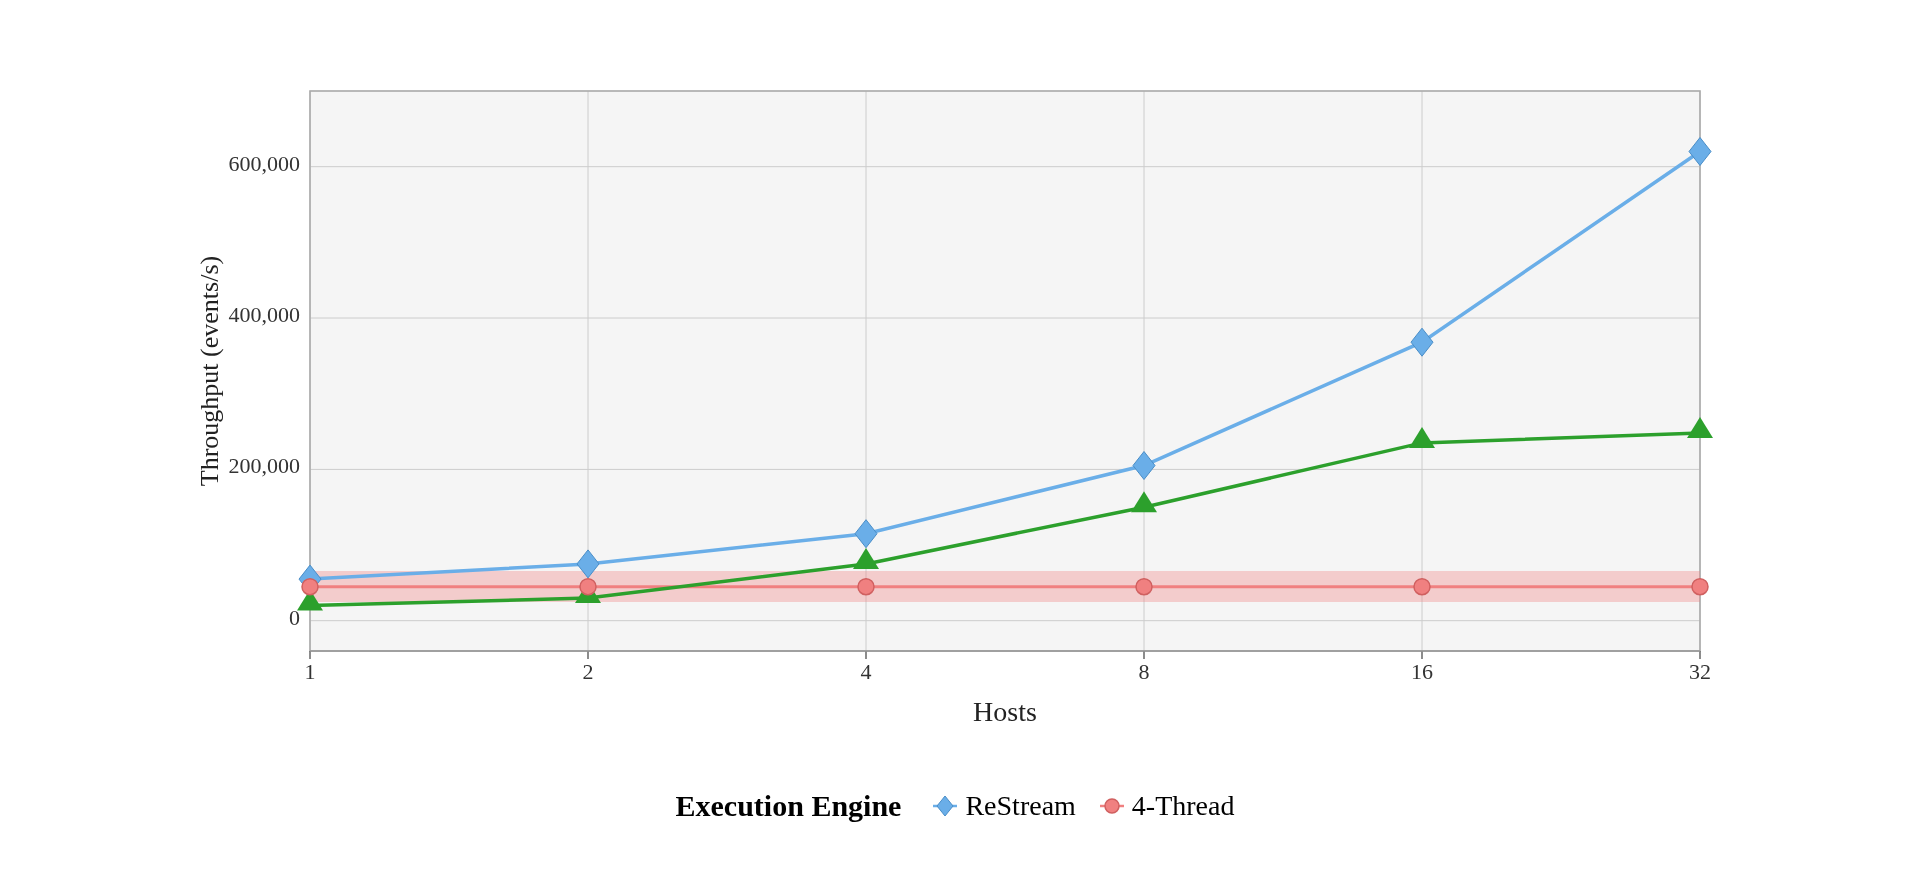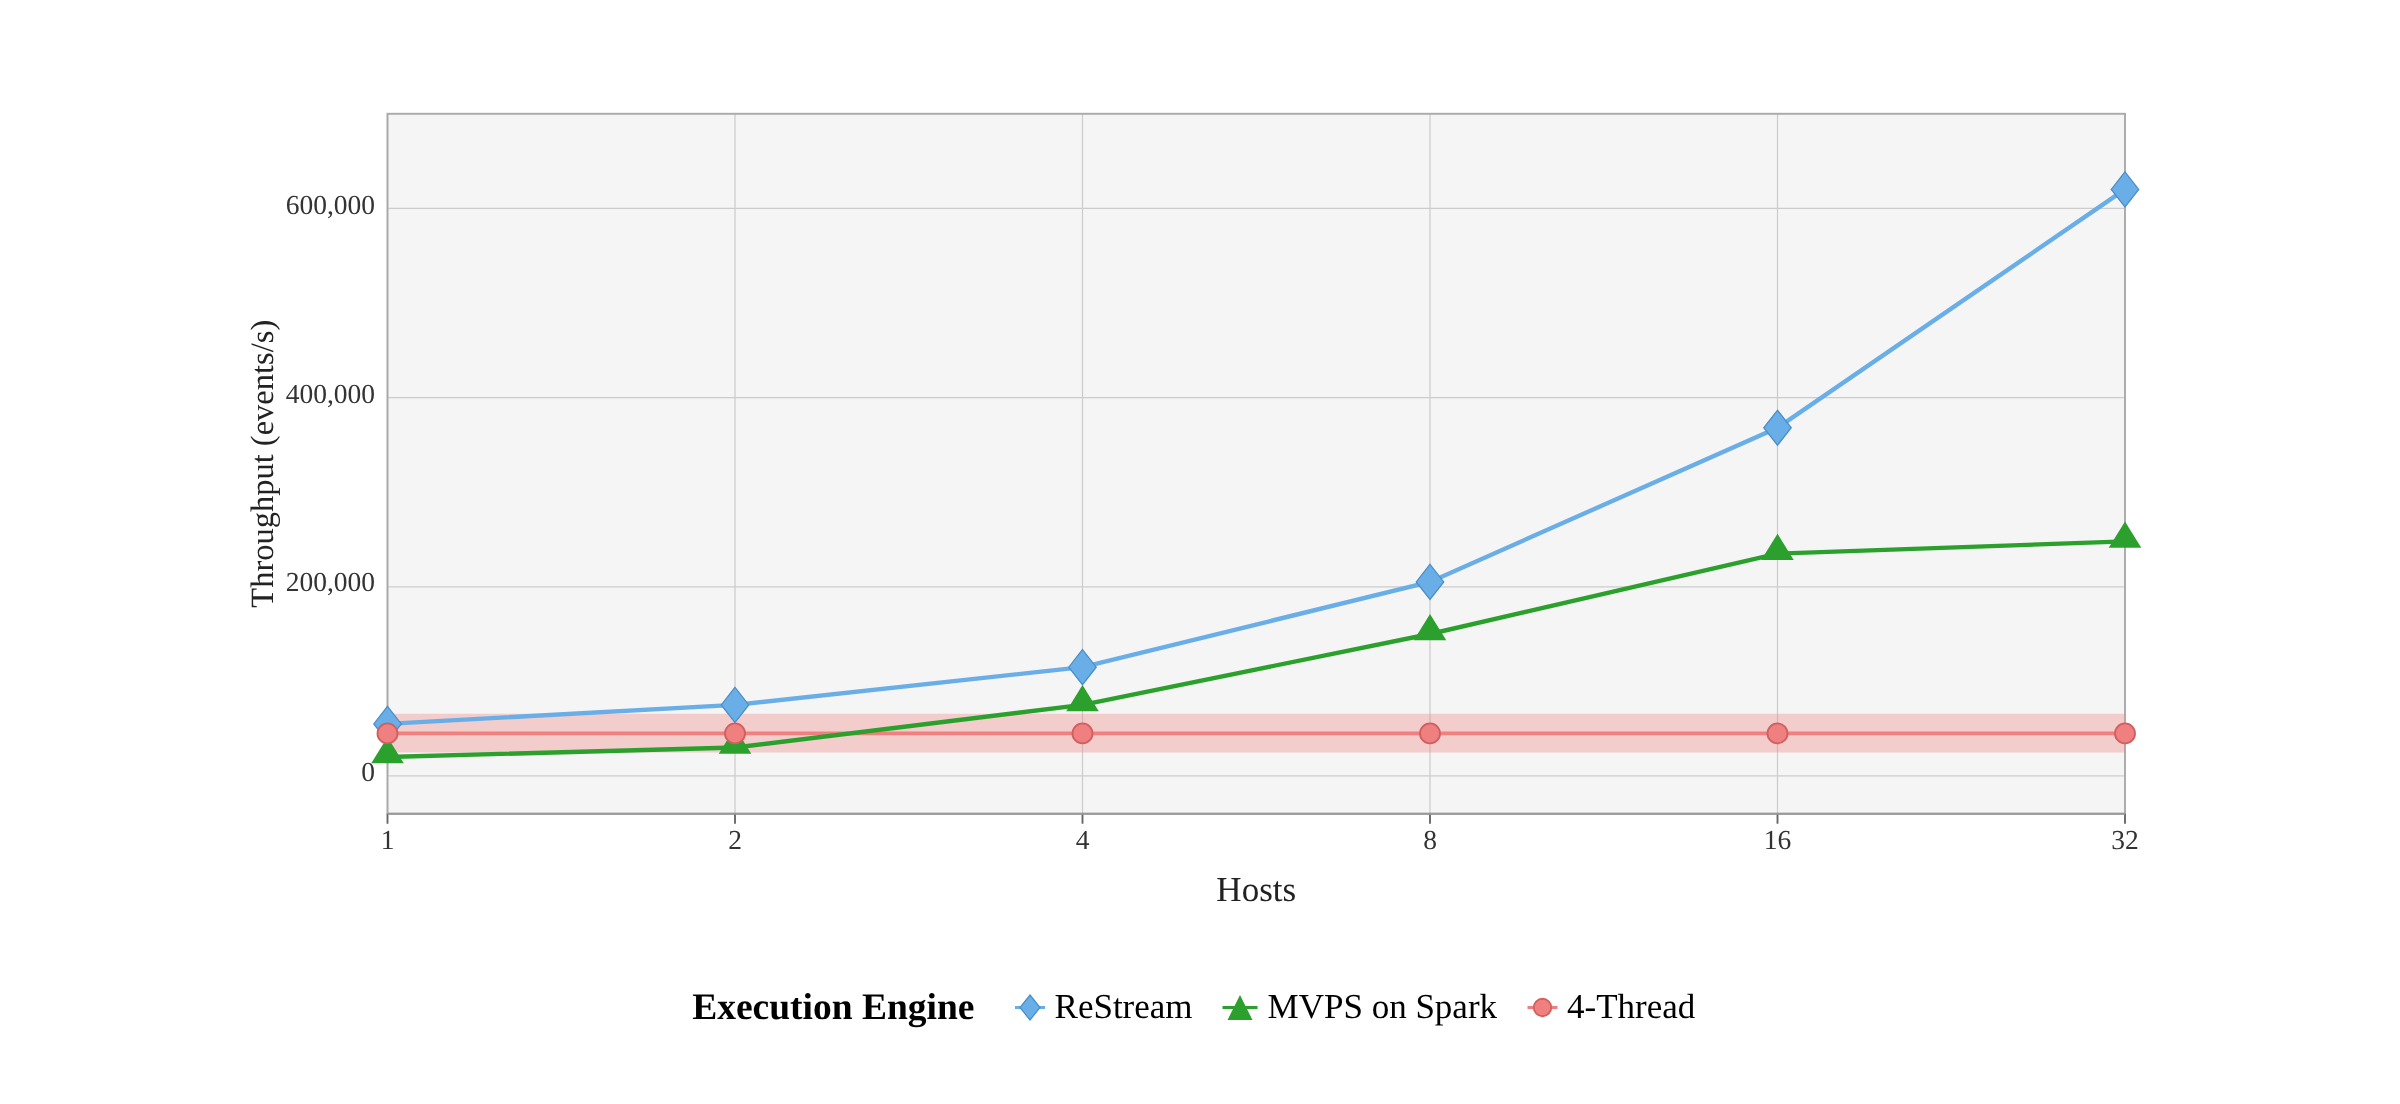--- a/index.html
+++ b/index.html
@@ -141,27 +141,20 @@
     <span class="legend-title">Execution Engine</span>
 
     <span class="legend-item">
       <svg width="28" height="28" viewBox="0 0 28 28">
         <line x1="2" y1="14" x2="26" y2="14" stroke="#6aaee8" stroke-width="2.5"></line>
         <polygon points="14,4 22,14 14,24 6,14" fill="#6aaee8" stroke="#4a8ec8" stroke-width="1"></polygon>
       </svg>
       <span class="legend-label">ReStream</span>
     </span>
 
-    <span class="legend-item">
-      <svg width="32" height="28" viewBox="0 0 32 28">
-        <line x1="2" y1="14" x2="30" y2="14" stroke="#2ca02c" stroke-width="2.5"></line>
-        <polygon points="16,4 26,24 6,24" fill="#2ca02c"></polygon>
-      </svg>
-      <span class="legend-label">MVPS on Spark</span>
-    </span>
 
     <span class="legend-item">
       <svg width="28" height="28" viewBox="0 0 28 28">
         <line x1="2" y1="14" x2="26" y2="14" stroke="#f08080" stroke-width="2.5"></line>
         <circle cx="14" cy="14" r="7" fill="#f08080" stroke="#d06060" stroke-width="1.5"></circle>
       </svg>
       <span class="legend-label">4-Thread</span>
     </span>
   </div>
 </div>

